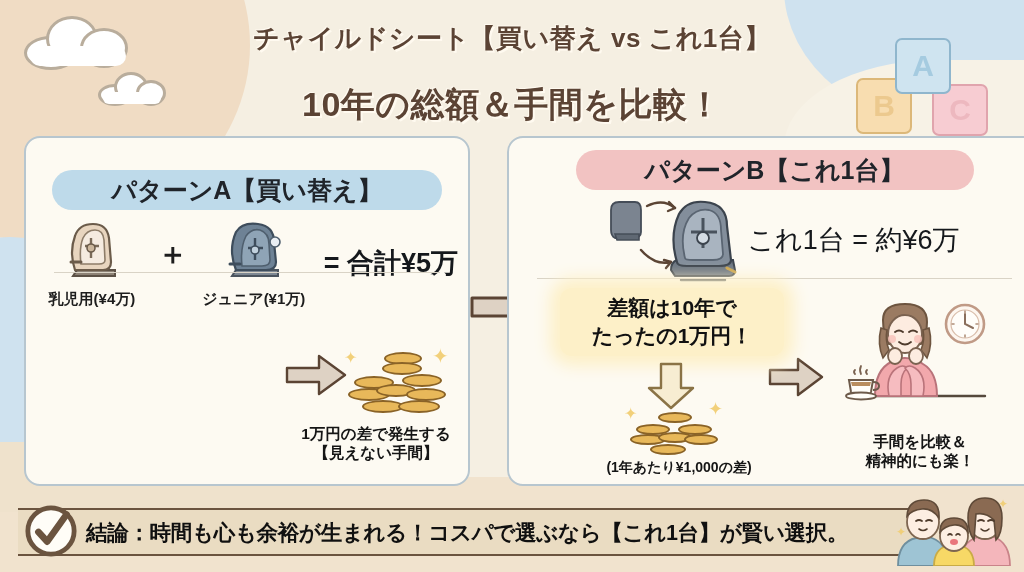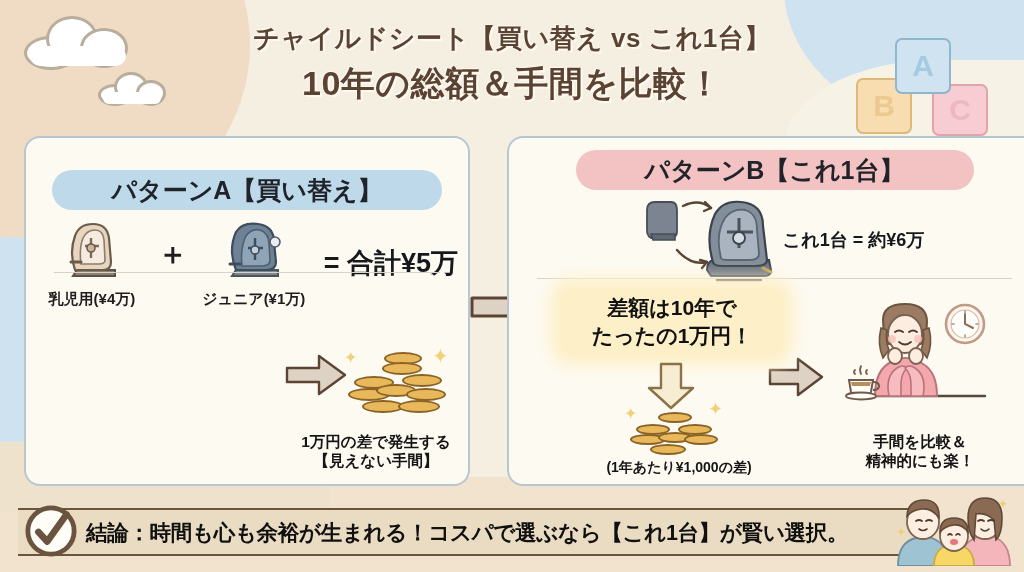--- a/index.html
+++ b/index.html
@@ -80,21 +80,21 @@
   
   .title-wrap {
     position: absolute; left: 0; top: 16px; width: 1024px;
     text-align: center; z-index: 5;
   }
   .title-line {
     color: #5b4334; font-weight: bold; letter-spacing: 0.5px;
     text-shadow: 2px 2px 0 #fffaf0, -1px -1px 0 #fffaf0;
   }
   .title-line.l1 { font-size: 26px; line-height: 44px; }
-  .title-line.l2 { font-size: 34px; line-height: 46px; }
+  .title-line.l2 { font-size: 34px; line-height: 46px; margin-top: 21px; }
 
   
   .panel {
     position: absolute; top: 136px; height: 350px;
     background: #fdfaf2; border: 2px solid #b7c6cf;
     border-radius: 16px; z-index: 4;
   }
   .panel-a { left: 24px; width: 446px; }
   .panel-b { left: 507px; width: 535px; }
   .panel-head {
@@ -126,21 +126,21 @@
   .total-txt {
     font-size: 27px; font-weight: bold; color: #15181c;
     padding-bottom: 28px; margin-left: 4px; white-space: nowrap;
   }
 
   
   .seatb-row {
     display: flex; align-items: center; justify-content: center;
     gap: 6px; margin-top: 0px;
   }
-  .price-b { font-size: 18px; font-weight: bold; color: #15181c; white-space: nowrap; }
+  .price-b { font-size: 27px; font-weight: normal; color: #15181c; white-space: nowrap; }
 
   
   .thought {
     position: absolute; left: 36px; top: 160px; width: 214px; height: 172px;
     z-index: 3;
   }
   .tb-body {
     position: absolute; inset: 0;
     background: #fdfbf4; border: 3px solid #5b4434;
     border-radius: 48% 46% 45% 50% / 48% 50% 45% 47%;
@@ -369,21 +369,21 @@
     <span class="coin" style="left:46px; top:20px; width:40px; height:13px;"></span>
     <span class="coin" style="left:18px; top:34px; width:40px; height:13px;"></span>
     <span class="coin" style="left:66px; top:32px; width:40px; height:13px;"></span>
     <span class="coin" style="left:12px; top:46px; width:42px; height:13px;"></span>
     <span class="coin" style="left:40px; top:42px; width:40px; height:13px;"></span>
     <span class="coin" style="left:70px; top:46px; width:40px; height:13px;"></span>
     <span class="coin" style="left:26px; top:58px; width:42px; height:13px;"></span>
     <span class="coin" style="left:62px; top:58px; width:42px; height:13px;"></span>
   </div>
 
-  <div class="cap-under" style="left:276px; top:424px; width:200px;margin-top:8px;">
+  <div class="cap-under" style="left:276px; top:424px; width:200px;">
     <div>1万円の差で発生する</div>
     <div>【見えない手間】</div>
   </div>
 
   <svg class="arrow-svg" style="left:470px; top:278px;" width="72" height="58" viewBox="0 0 72 58">
     <path d="M2 20 L40 20 L40 5 L70 29 L40 53 L40 38 L2 38 Z" fill="#ded2c4" stroke="#5b4434" stroke-width="3" stroke-linejoin="round"></path>
   </svg>
 
   <div class="panel panel-b">
     <div class="panel-head">パターンB【これ1台】</div>

